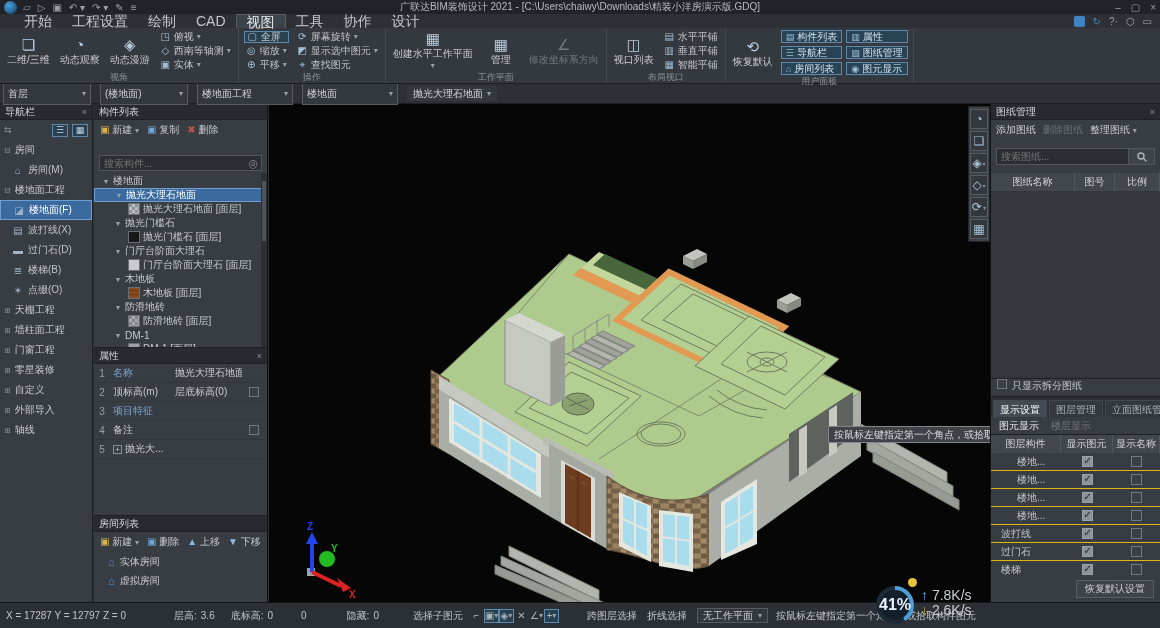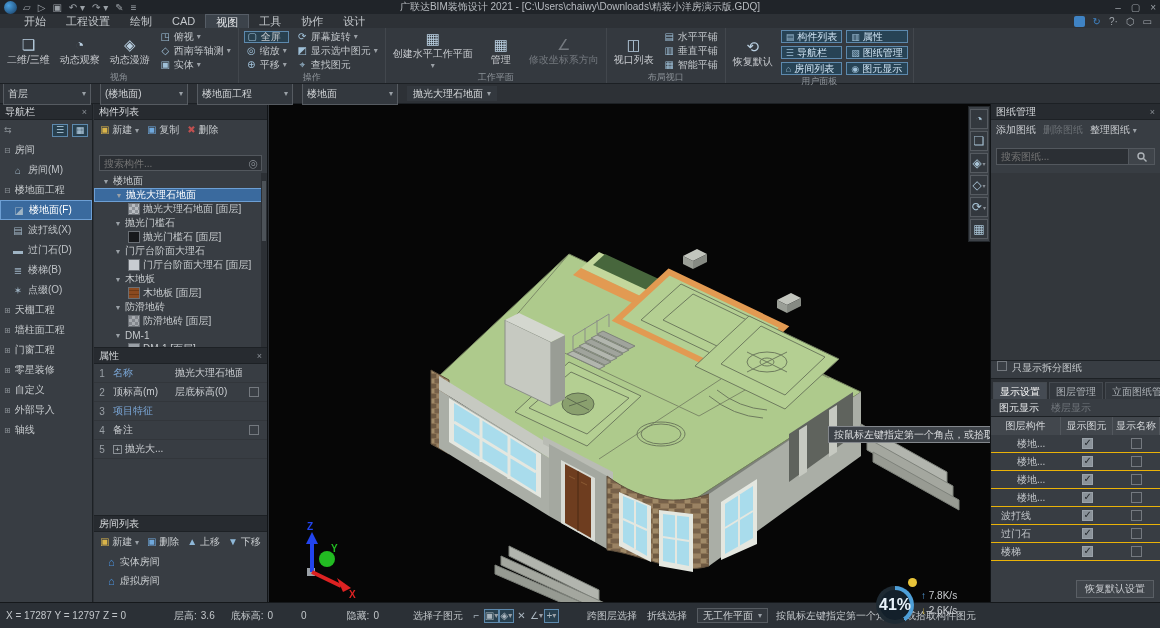--- a/index.html
+++ b/index.html
@@ -9,21 +9,21 @@
 
 .titlebar{position:absolute;left:0;top:0;right:0;height:14px;background:#202429;display:flex;align-items:center;padding:0 4px;z-index:30}
 .logo{width:13px;height:13px;border-radius:7px;background:radial-gradient(circle at 35% 35%,#4aa0e0,#163a5e);margin-right:6px;flex:none}
 .qa{display:flex;gap:7px;color:#9aa0a6;font-size:10px}
 .qa span{cursor:default}
 .tb-title{position:absolute;left:0;right:0;text-align:center;font-size:10px;color:#b7bbc0;pointer-events:none}
 .winbtns{margin-left:auto;display:flex;gap:10px;color:#9aa0a6;font-size:10px;z-index:2}
 
 
 .menubar{position:absolute;left:0;top:14px;right:0;height:14px;background:#2d3136;display:flex;align-items:center;padding-left:14px;z-index:29}
-.mtab{padding:0 10px;height:14px;line-height:14px;font-size:11px;color:#c3c7cb;cursor:default}
+.mtab{padding:0 10px;height:14px;line-height:14px;font-size:14px;color:#c3c7cb;cursor:default}
 .mtab.active{background:#3c434b;border:1px solid #565d66;border-bottom:none;color:#e8eaec}
 .menu-right{margin-left:auto;display:flex;gap:8px;align-items:center;padding-right:8px;font-size:10px}
 .mi-avatar{width:11px;height:11px;background:#3f83c4;border-radius:2px;display:inline-block}
 .mi{color:#9fa5ab}
 .mi-sync{color:#3f83c4}
 
 
 .ribbon{position:absolute;left:0;top:28px;right:0;height:56px;background:#34393f;border-bottom:1px solid #1c2024;display:flex;z-index:28}
 .rgroup{display:flex;flex-direction:column;border-right:1px solid #42474d;padding:2px 5px 0}
 .rbody{flex:1;display:flex;gap:6px;align-items:stretch}
@@ -140,21 +140,21 @@
 
 
 .statusbar{position:absolute;left:0;bottom:0;right:0;height:26px;background:#2b3036;border-top:1px solid #15181b;display:flex;align-items:center;font-size:10px;color:#c3c7cb;z-index:25}
 .sb{white-space:nowrap}
 .sic2{width:15px;height:14px;display:flex;align-items:center;justify-content:center;color:#aab6bf;font-size:10px}
 .sic2.boxed{border:1px solid #5d89ad;background:#28404f}
 .wpsel{height:15px;border:1px solid #565b61;background:#33383e;display:flex;align-items:center;gap:5px;padding:0 5px;color:#cfd2d5}
 .gauge{position:absolute;left:876px;top:586px;width:38px;height:38px;border-radius:50%;background:conic-gradient(#4e9fd8 0 41%,#1e2a33 41% 100%);display:flex;align-items:center;justify-content:center;z-index:40}
 .gauge i{position:absolute;inset:4px;border-radius:50%;background:#13202b}
 .gauge b{position:relative;font-size:16px;color:#e8f2fa;font-style:normal}
-.speeds{position:absolute;left:921px;top:588px;z-index:40;font-size:10px;line-height:15px;color:#c9ccd0}
+.speeds{position:absolute;left:921px;top:588px;z-index:40;font-size:14px;line-height:15px;color:#c9ccd0}
 .speeds .up{color:#5aa7e8}.speeds .dn{color:#d8b93a}
 .mascot{position:absolute;left:908px;top:578px;width:9px;height:9px;border-radius:50%;background:#e8c43a;z-index:41}
 </style>
 </head>
 <body>
 
 <div class="titlebar">
   <span class="logo"></span>
   <span class="qa">
     <span>▱</span>
@@ -725,20 +725,25 @@
     <span><span>整理图纸</span> <span class="caret">▾</span></span>
   </div>
   <div class="srow">
     <input placeholder="搜索图纸..." style="">
     <span class="sbtnq">
         <svg width="10" height="10" viewBox="0 0 10 10">
           <circle cx="4" cy="4" r="3" fill="none" stroke="#aeb3b8" stroke-width="1.4"></circle>
           <line x1="6.5" y1="6.5" x2="9.5" y2="9.5" stroke="#aeb3b8" stroke-width="1.4"></line>
         </svg>
       </span>
+  </div>
+  <div class="dthead">
+    <span>图纸名称</span>
+    <span>图号</span>
+    <span>比例</span>
   </div>
   <div class="dtbody"></div>
   <div class="chkrow">
       <span class="cbox"></span>
       <span>只显示拆分图纸</span>
     </div>
 
   <div class="tabsrow">
     <span class="vtab active">显示设置</span>
     <span class="vtab">图层管理</span>

